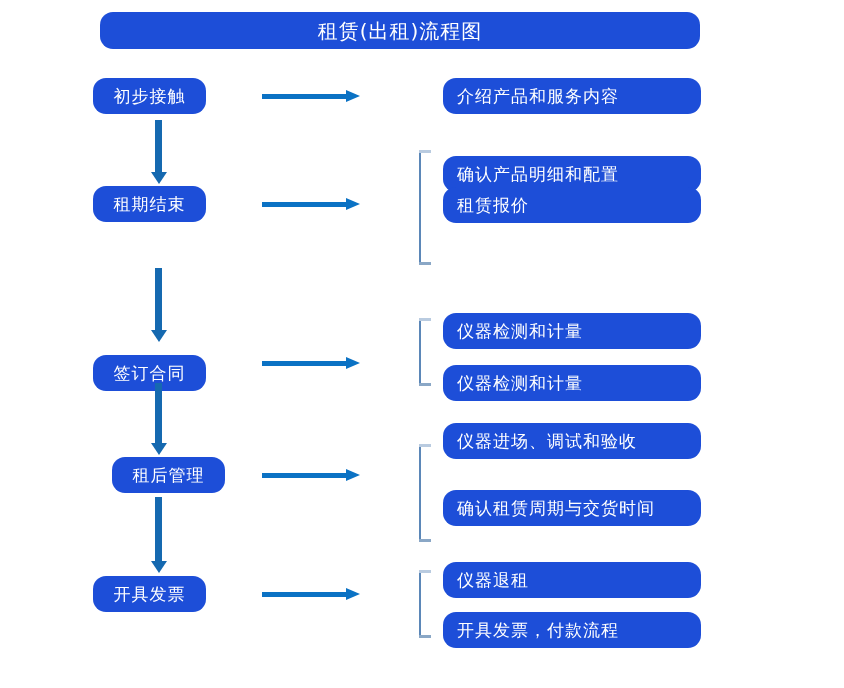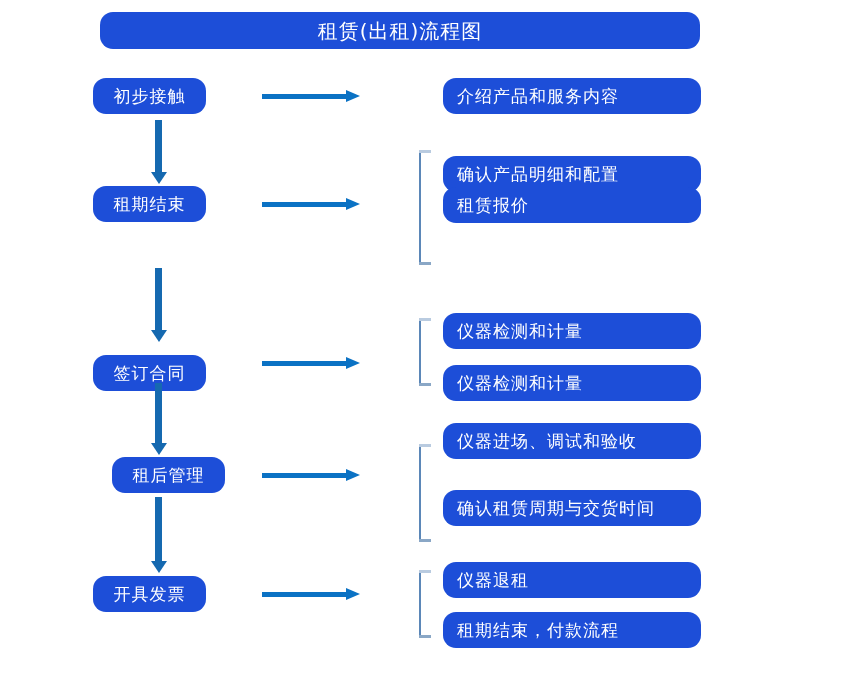--- a/index.html
+++ b/index.html
@@ -224,15 +224,15 @@
   <div class="box detail-box" style="top:313px;">仪器检测和计量</div>
 
   <div class="box detail-box" style="top:365px;">仪器检测和计量</div>
 
   <div class="box detail-box" style="top:423px;">仪器进场、调试和验收</div>
 
   <div class="box detail-box" style="top:490px;">确认租赁周期与交货时间</div>
 
   <div class="box detail-box" style="top:562px;">仪器退租</div>
 
-  <div class="box detail-box" style="top:612px;">租期结束，付款流程</div>
+  <div class="box detail-box" style="top:612px;">开具发票，付款流程</div>
 
 </div>
 
 </body></html>

